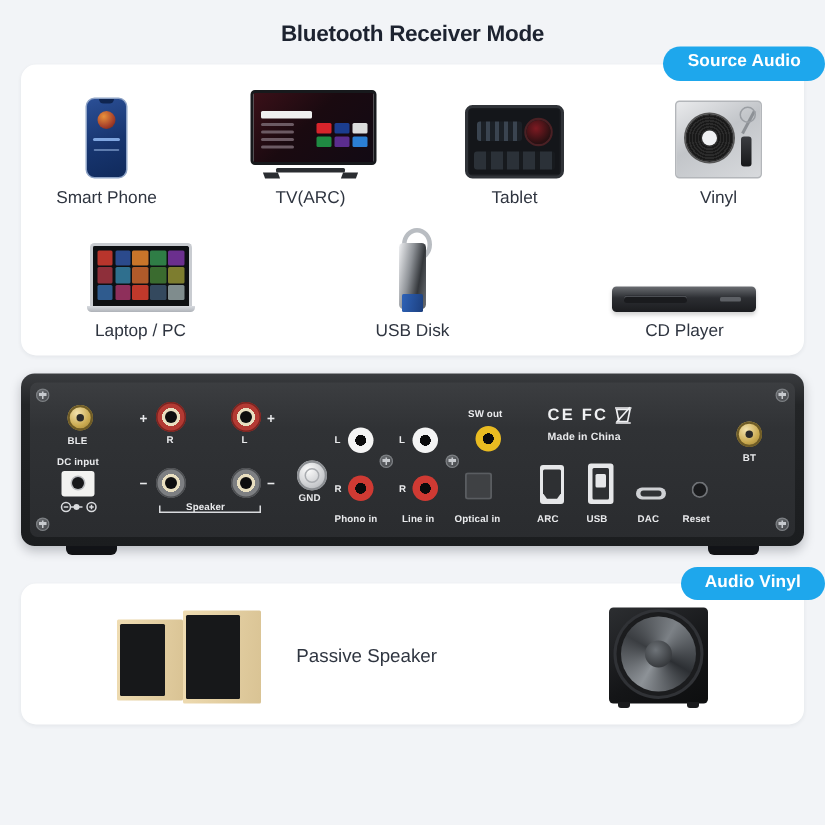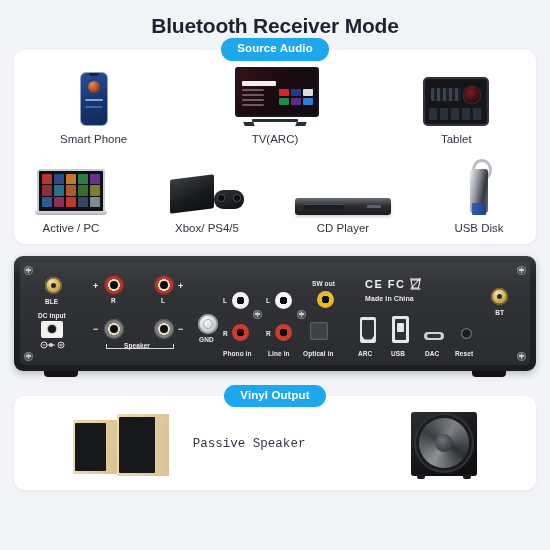--- a/index.html
+++ b/index.html
@@ -7,29 +7,29 @@
     width:550px;height:550px;
     background:#f2f4f7;
     font-family:"Liberation Sans", sans-serif;
     overflow:hidden;
     position:relative;
   }
   .page{width:550px;height:550px;position:relative;}
 
   .title{
     text-align:center;
-    font-size:21px;
+    font-size:15px;
     font-weight:bold;
     color:#1d2330;
     padding-top:14px;
     letter-spacing:-0.2px;
   }
 
   
-  .badge-wrap{display:flex;justify-content:center;position:relative;z-index:5;}
+  .badge-wrap{display:flex;justify-content:flex-end;position:relative;z-index:5;}
   .badge{
     background:#1ea7ec;
     color:#fff;
     font-size:11.5px;
     font-weight:bold;
     padding:5px 16px 6px;
     border-radius:14px;
     letter-spacing:0.1px;
     line-height:1;
   }
@@ -265,21 +265,21 @@
     box-shadow:inset 0 0 0 .8px #7d8084;
   }
   .screw:before,.screw:after{content:"";position:absolute;background:#c7cace;}
   .screw:before{left:50%;top:2px;bottom:2px;width:1.2px;margin-left:-.6px;}
   .screw:after{top:50%;left:2px;right:2px;height:1.2px;margin-top:-.6px;}
 
   .marks{position:absolute;color:#f0f1f3;font-size:11px;font-weight:bold;letter-spacing:1.5px;}
   .bracket{position:absolute;border:1.3px solid #d9dbde;border-top:none;height:4px;}
 
   
-  .out-row{display:flex;align-items:flex-start;justify-content:space-around;font-family:Liberation Mono, monospace;}
+  .out-row{display:flex;align-items:flex-start;justify-content:space-around;}
   .out-item{display:flex;align-items:center;gap:16px;}
   .out-cap{font-size:12.5px;color:#2f3540;white-space:nowrap;}
 </style>
 </head>
 <body>
 
 <div class="page">
 
   <div class="title">Bluetooth Receiver Mode</div>
 
@@ -333,20 +333,31 @@
       <div class="cell">
         <div class="thumb">
           <div class="tablet">
               <span class="scr"></span>
               <span class="btm"></span>
             </div>
         </div>
         <div class="cap">Tablet</div>
       </div>
 
+      <div class="cell">
+        <div class="thumb">
+          <div class="vinyl">
+            <span class="disc"></span>
+              <span class="arm"></span>
+              <span class="armb"></span>
+              <span class="slider"></span>
+          </div>
+        </div>
+        <div class="cap">Vinyl</div>
+      </div>
 
     </div>
 
     <div class="grid row2">
 
       <div class="cell">
         <div class="thumb">
           <div class="laptop">
             <div class="scr">
                 <span class="g">
@@ -363,49 +374,40 @@
               <i style="background:#2f5b8e"></i>
                   <i style="background:#8e2f5b"></i>
                   <i style="background:#c0392b"></i>
                   <i style="background:#34495e"></i>
                   <i style="background:#7f8c8d"></i>
             </span>
               </div>
             <div class="base"></div>
           </div>
         </div>
-        <div class="cap">Active / PC</div>
-      </div>
-
-      <div class="cell">
-        <div class="thumb">
-          <div class="console">
-              <span class="body"></span>
-              <span class="pad"></span>
-            </div>
-        </div>
-        <div class="cap">Xbox/ PS4/5</div>
-      </div>
-
-      <div class="cell">
-        <div class="thumb">
-          <div class="cdp"></div>
-        </div>
-        <div class="cap">CD Player</div>
-      </div>
+        <div class="cap">Laptop / PC</div>
+      </div>
+
 
       <div class="cell">
         <div class="thumb">
           <div class="usbd">
               <span class="loop"></span>
               <span class="body"></span>
               <span class="conn"></span>
             </div>
         </div>
         <div class="cap">USB Disk</div>
+      </div>
+
+      <div class="cell">
+        <div class="thumb">
+          <div class="cdp"></div>
+        </div>
+        <div class="cap">CD Player</div>
       </div>
 
     </div>
   </div>
 
   <div class="amp-wrap">
     <div class="amp">
       <div class="amp-face">
 
         <span class="screw" style="left:4px;top:4px;"></span>
@@ -494,21 +496,21 @@
 
       </div>
     </div>
     <div class="feet">
         <i></i>
         <i></i>
       </div>
   </div>
 
   <div class="badge-wrap" style="margin-top:8px;">
-    <div class="badge">Vinyl Output</div>
+    <div class="badge">Audio Vinyl</div>
   </div>
 
   <div class="card output">
     <div class="out-row">
 
       <div class="out-item">
         <div>
           <div class="bookshelf">
             <span class="spk spk1">
                 <span class="wood"></span>

